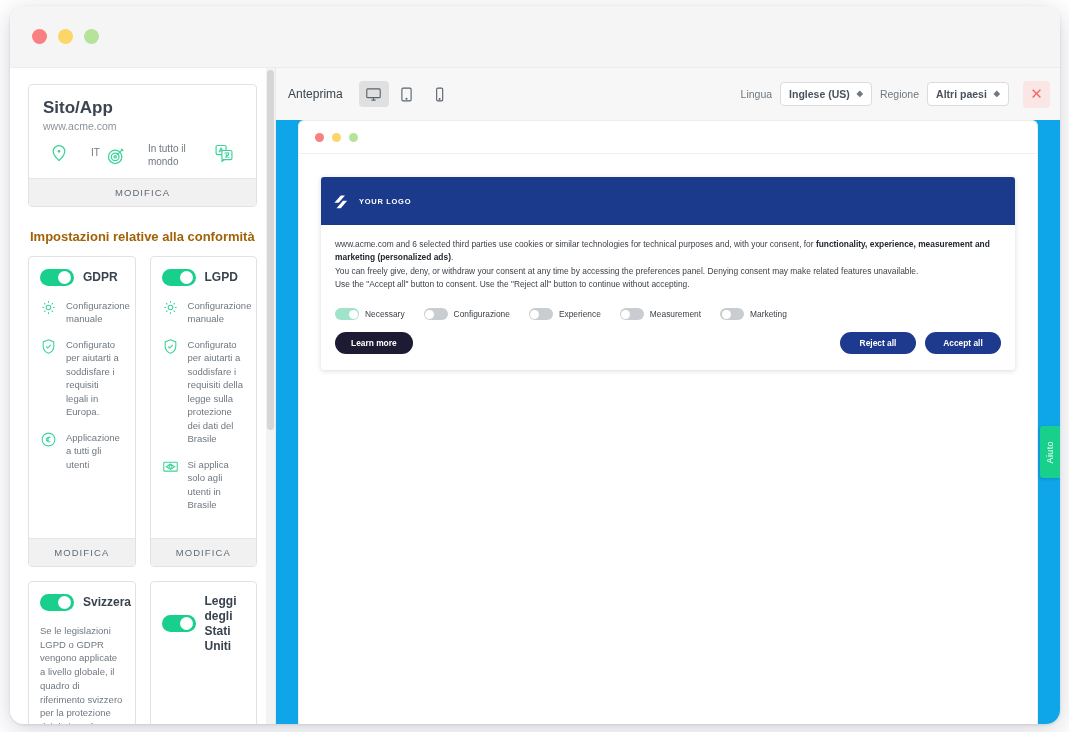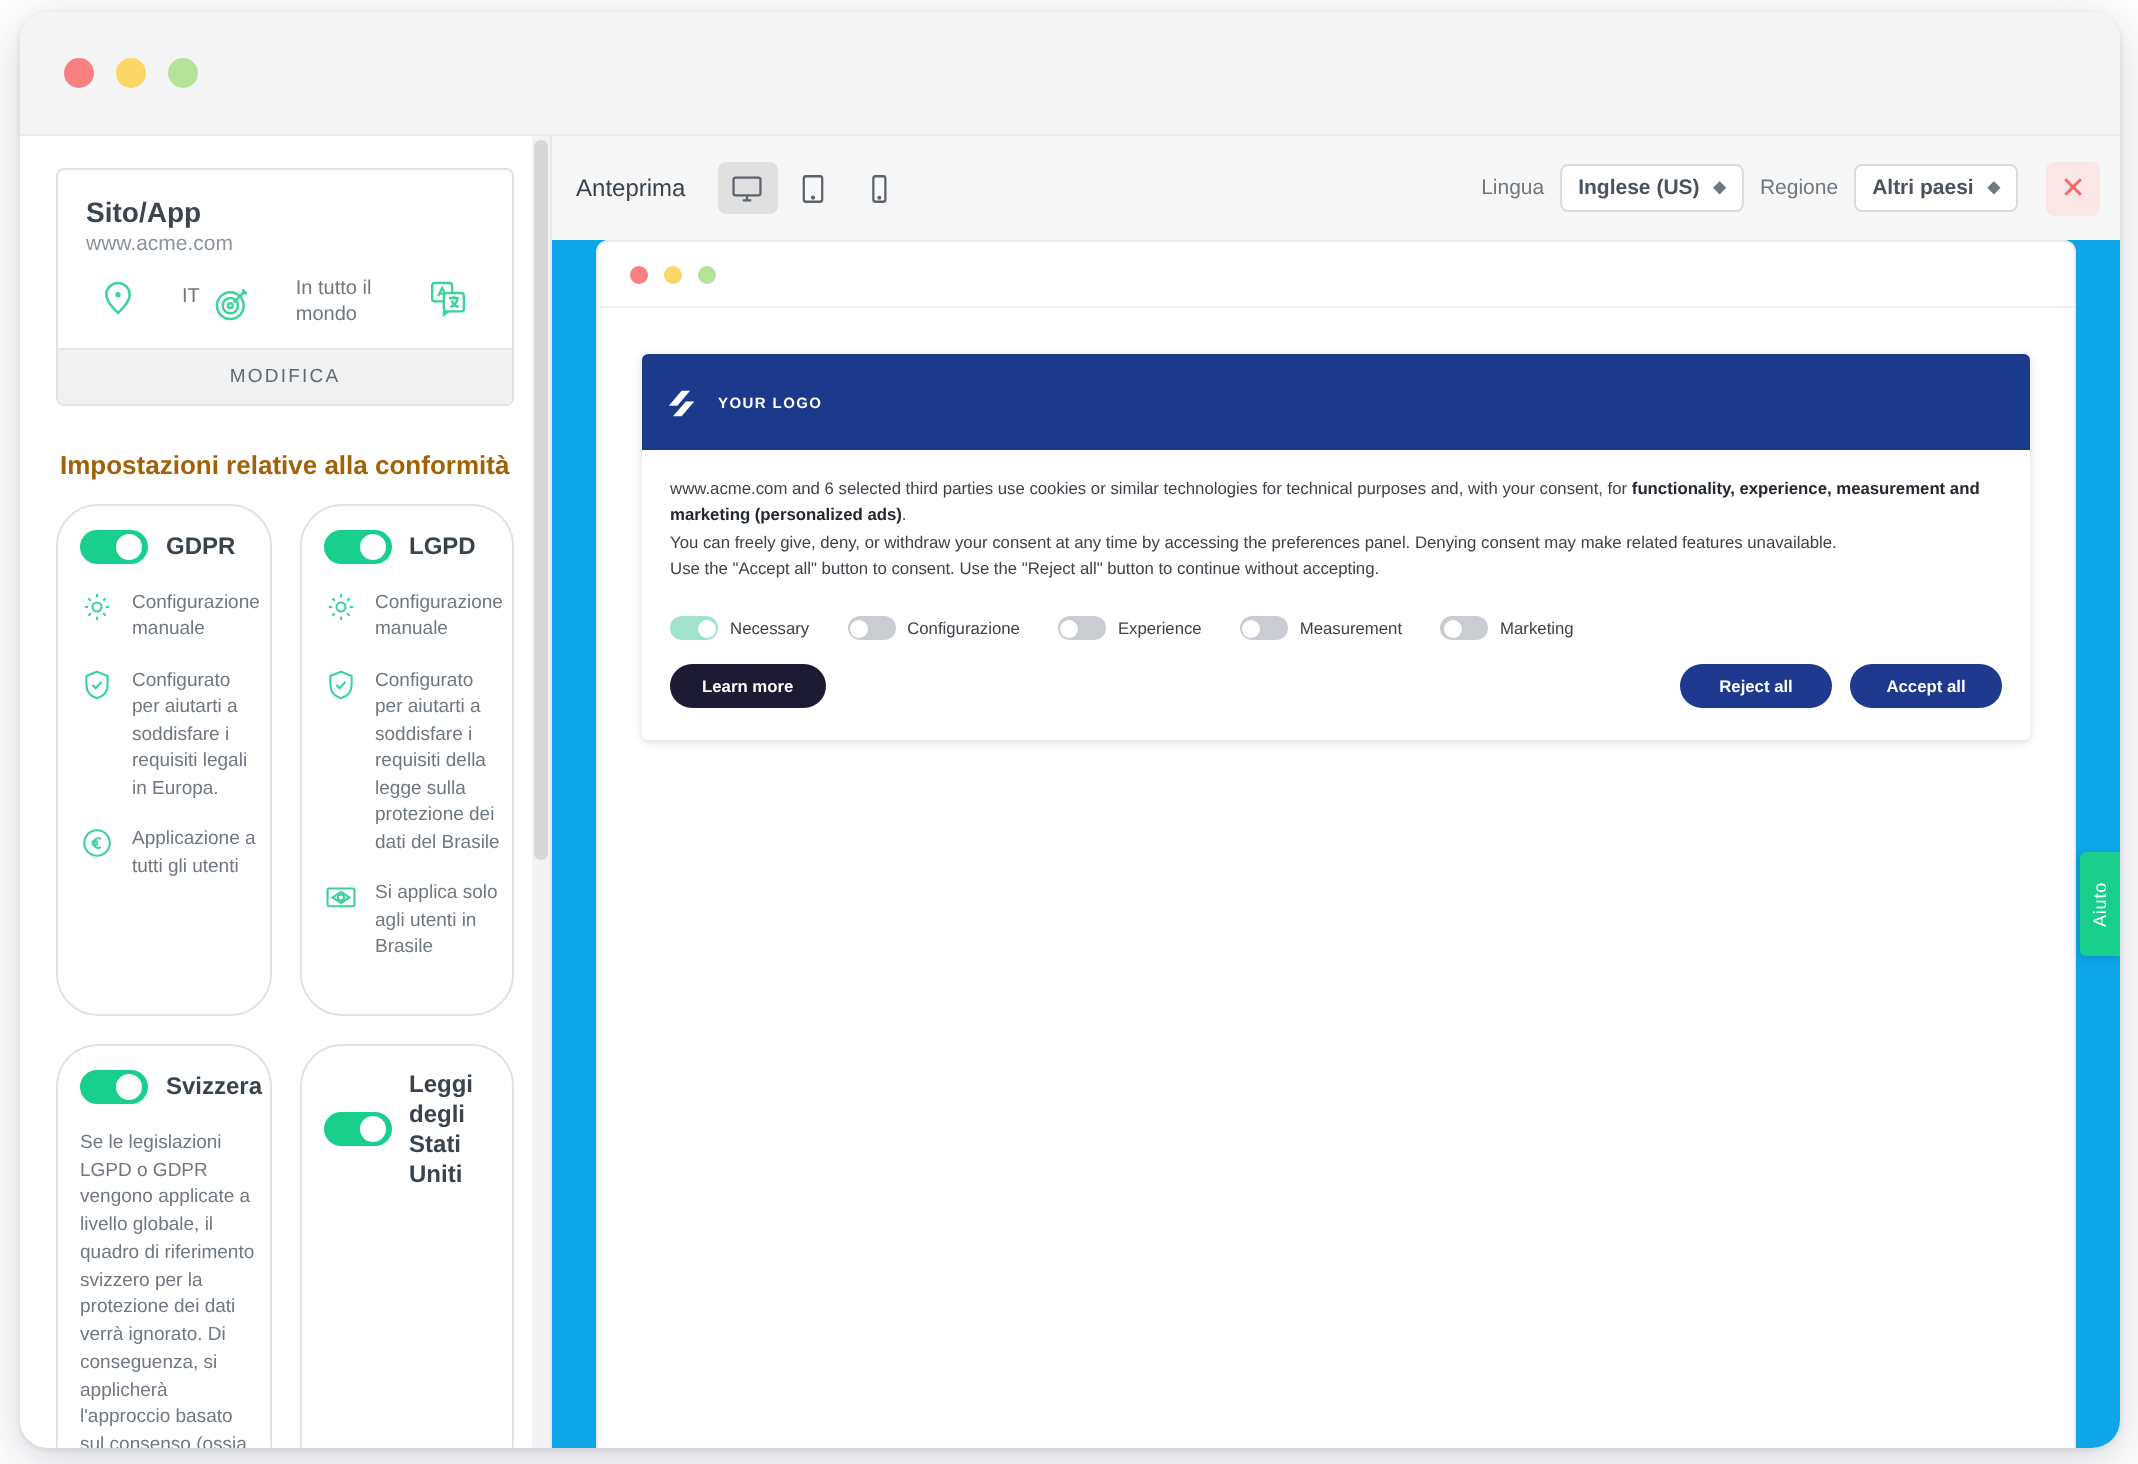--- a/index.html
+++ b/index.html
@@ -65,21 +65,21 @@
 
   
   .card {
     border: 1px solid #e2e2e2;
     border-radius: 4px;
     background: #fff;
     overflow: hidden;
   }
   #site-card { margin-bottom: 22px; }
   #site-card .card-body { padding: 13px 14px 10px 14px; }
-  .site-title { font-size: 14px; font-weight: bold; color: #3b4450; }
+  .site-title { font-size: 17px; font-weight: bold; color: #3b4450; }
   .site-url   { font-size: 10.5px; color: #8b939c; margin-top: 2px; }
   .site-meta {
     display: flex; align-items: flex-start;
     gap: 6px; margin-top: 11px; padding-left: 6px;
   }
   .meta-item { display: flex; align-items: center; gap: 22px; flex: 0 0 auto; }
   .meta-item .lbl { font-size: 10px; color: #6f7880; line-height: 1.25; max-width: 60px; }
   .ico { width: 20px; height: 20px; flex: 0 0 20px; color: #3bd39a; }
   .ico svg { width: 100%; height: 100%; display: block; }
 
@@ -95,21 +95,21 @@
   }
 
   
   .sec-title {
     font-size: 13px; font-weight: bold; color: #a16207;
     margin: 0 0 12px 2px;
   }
 
   
   .grid2 { display: grid; grid-template-columns: 1fr 1fr; gap: 14px; }
-  .cc { display: flex; flex-direction: row; border-radius: 21px; }
+  .cc { display: flex; flex-direction: column; }
   .cc .cc-body { padding: 12px 11px 14px 11px; flex: 1 1 auto; }
   .cc-head { display: flex; align-items: center; gap: 9px; margin-bottom: 13px; }
   .cc-head .name { font-size: 12px; font-weight: bold; color: #39434e; line-height: 1.25; }
 
   
   .toggle {
     width: 34px; height: 17px; border-radius: 9px;
     background: #19cf8c; position: relative; flex: 0 0 34px; cursor: pointer;
   }
   .toggle .knob {

